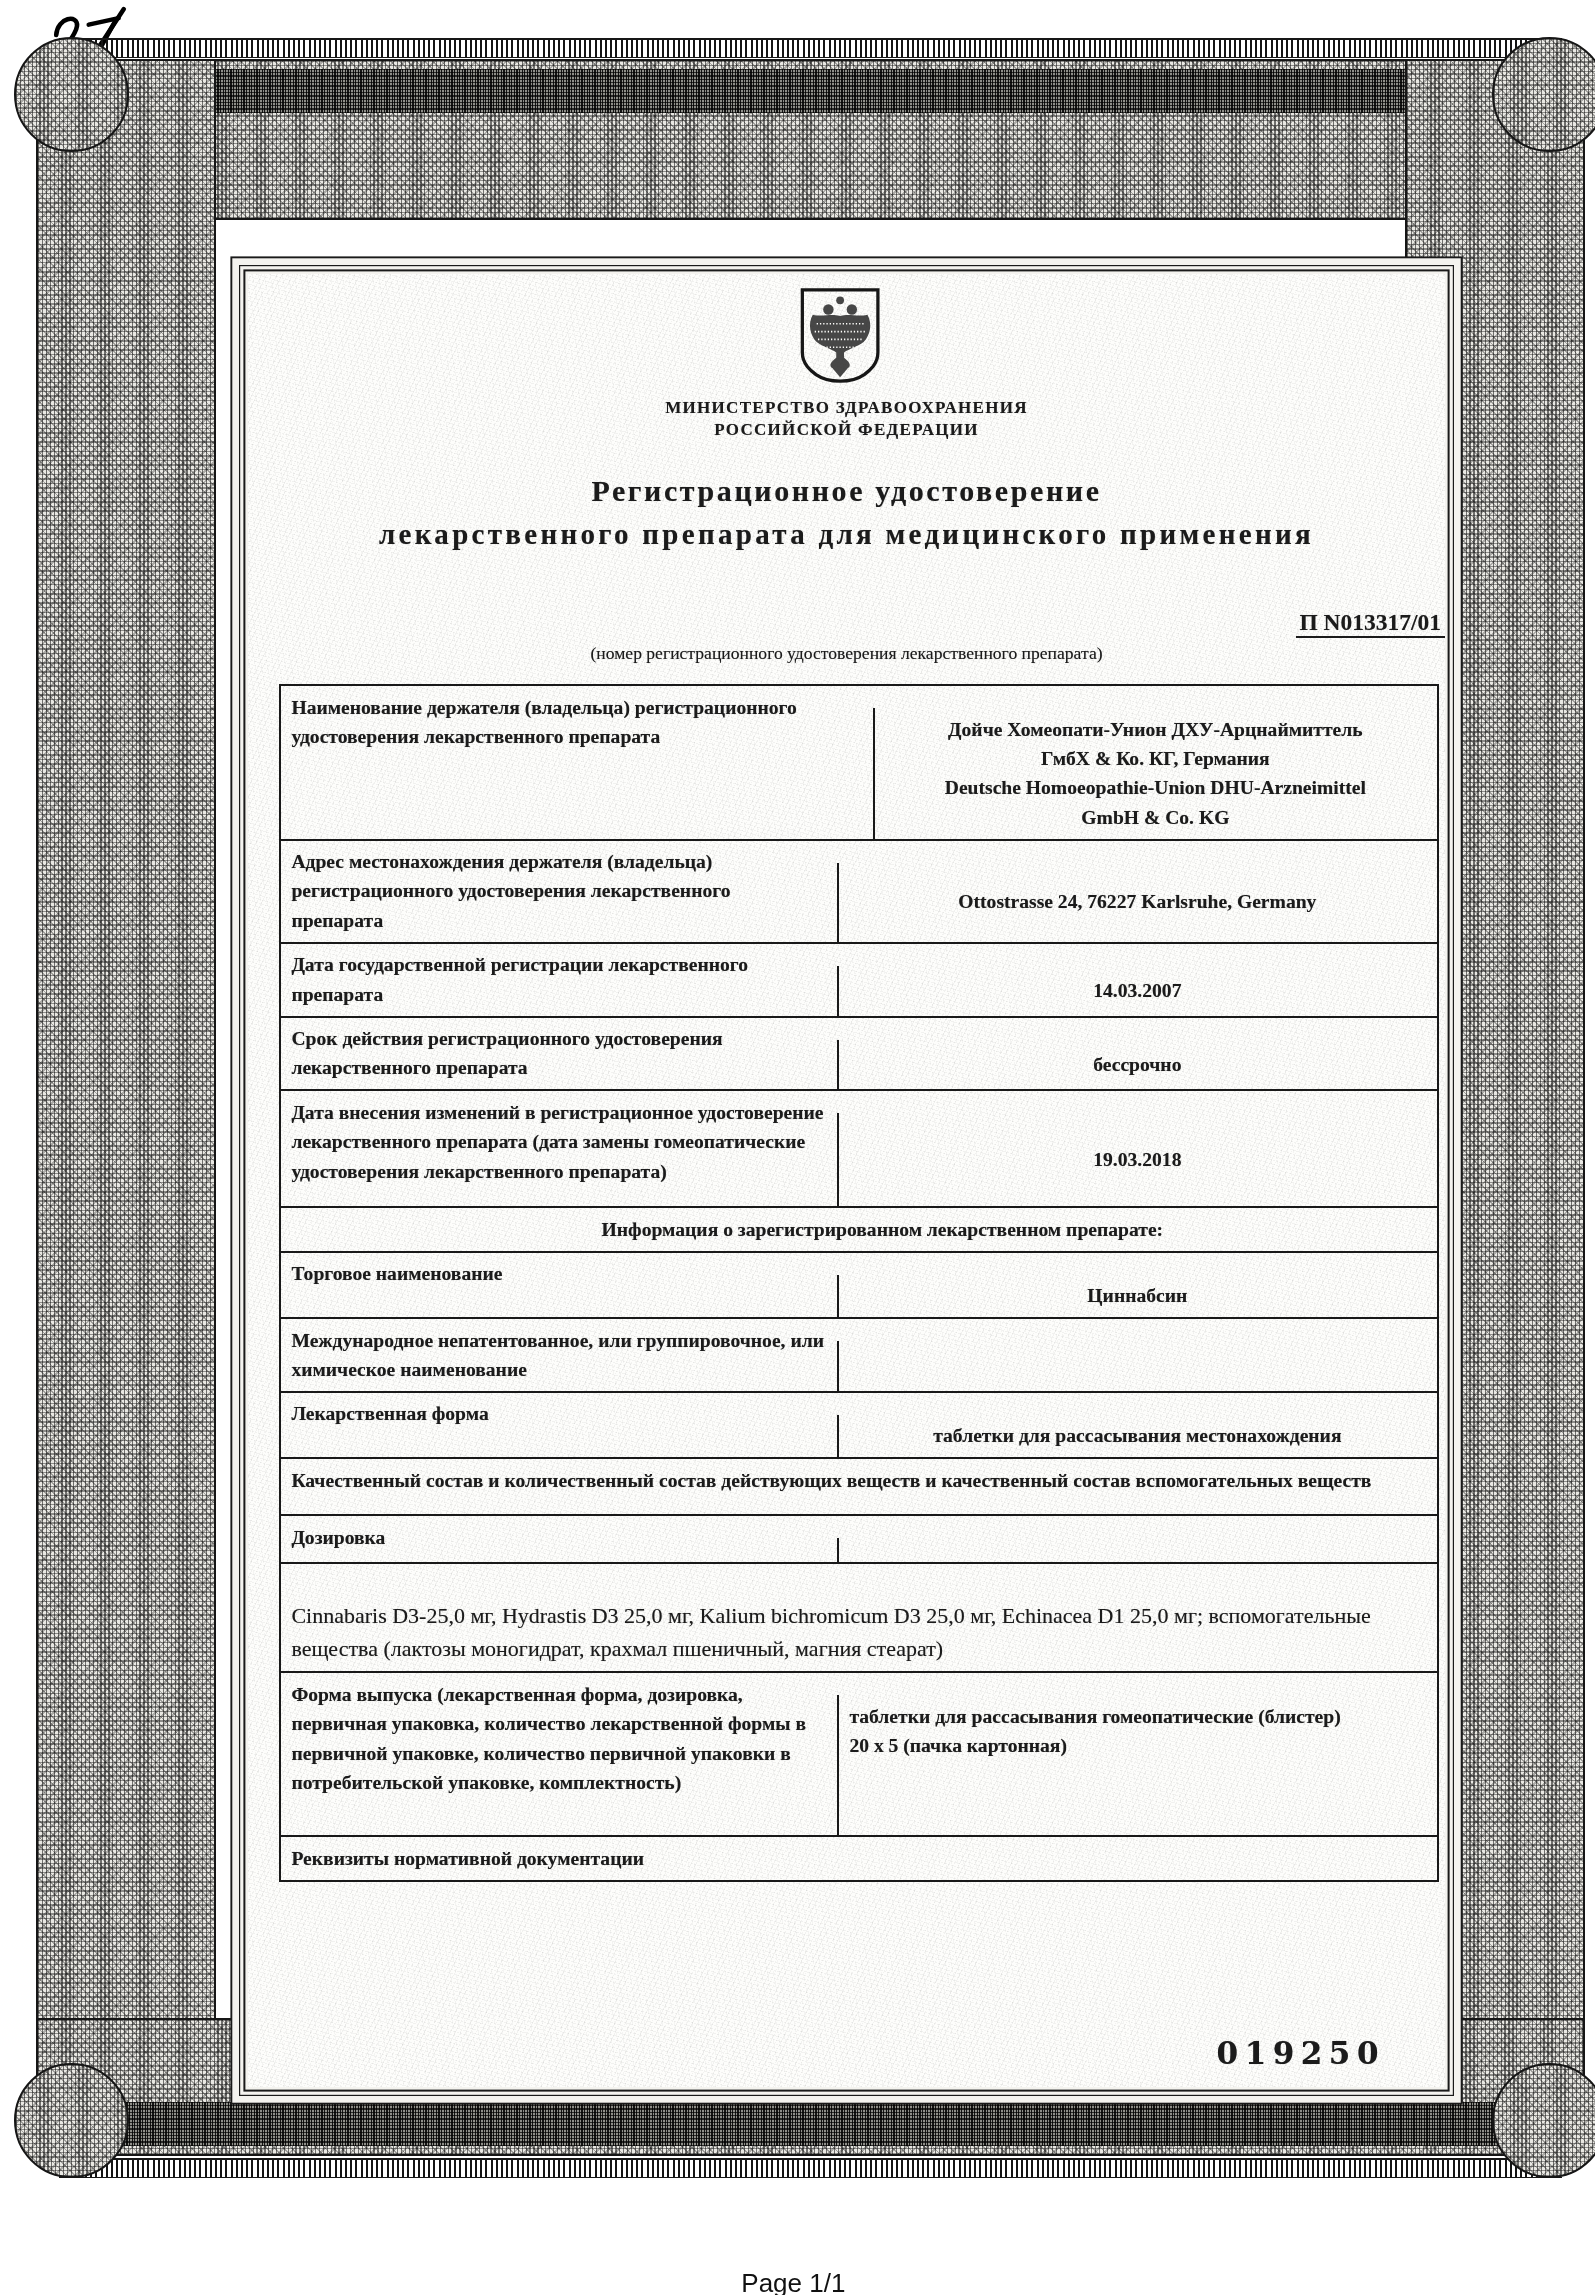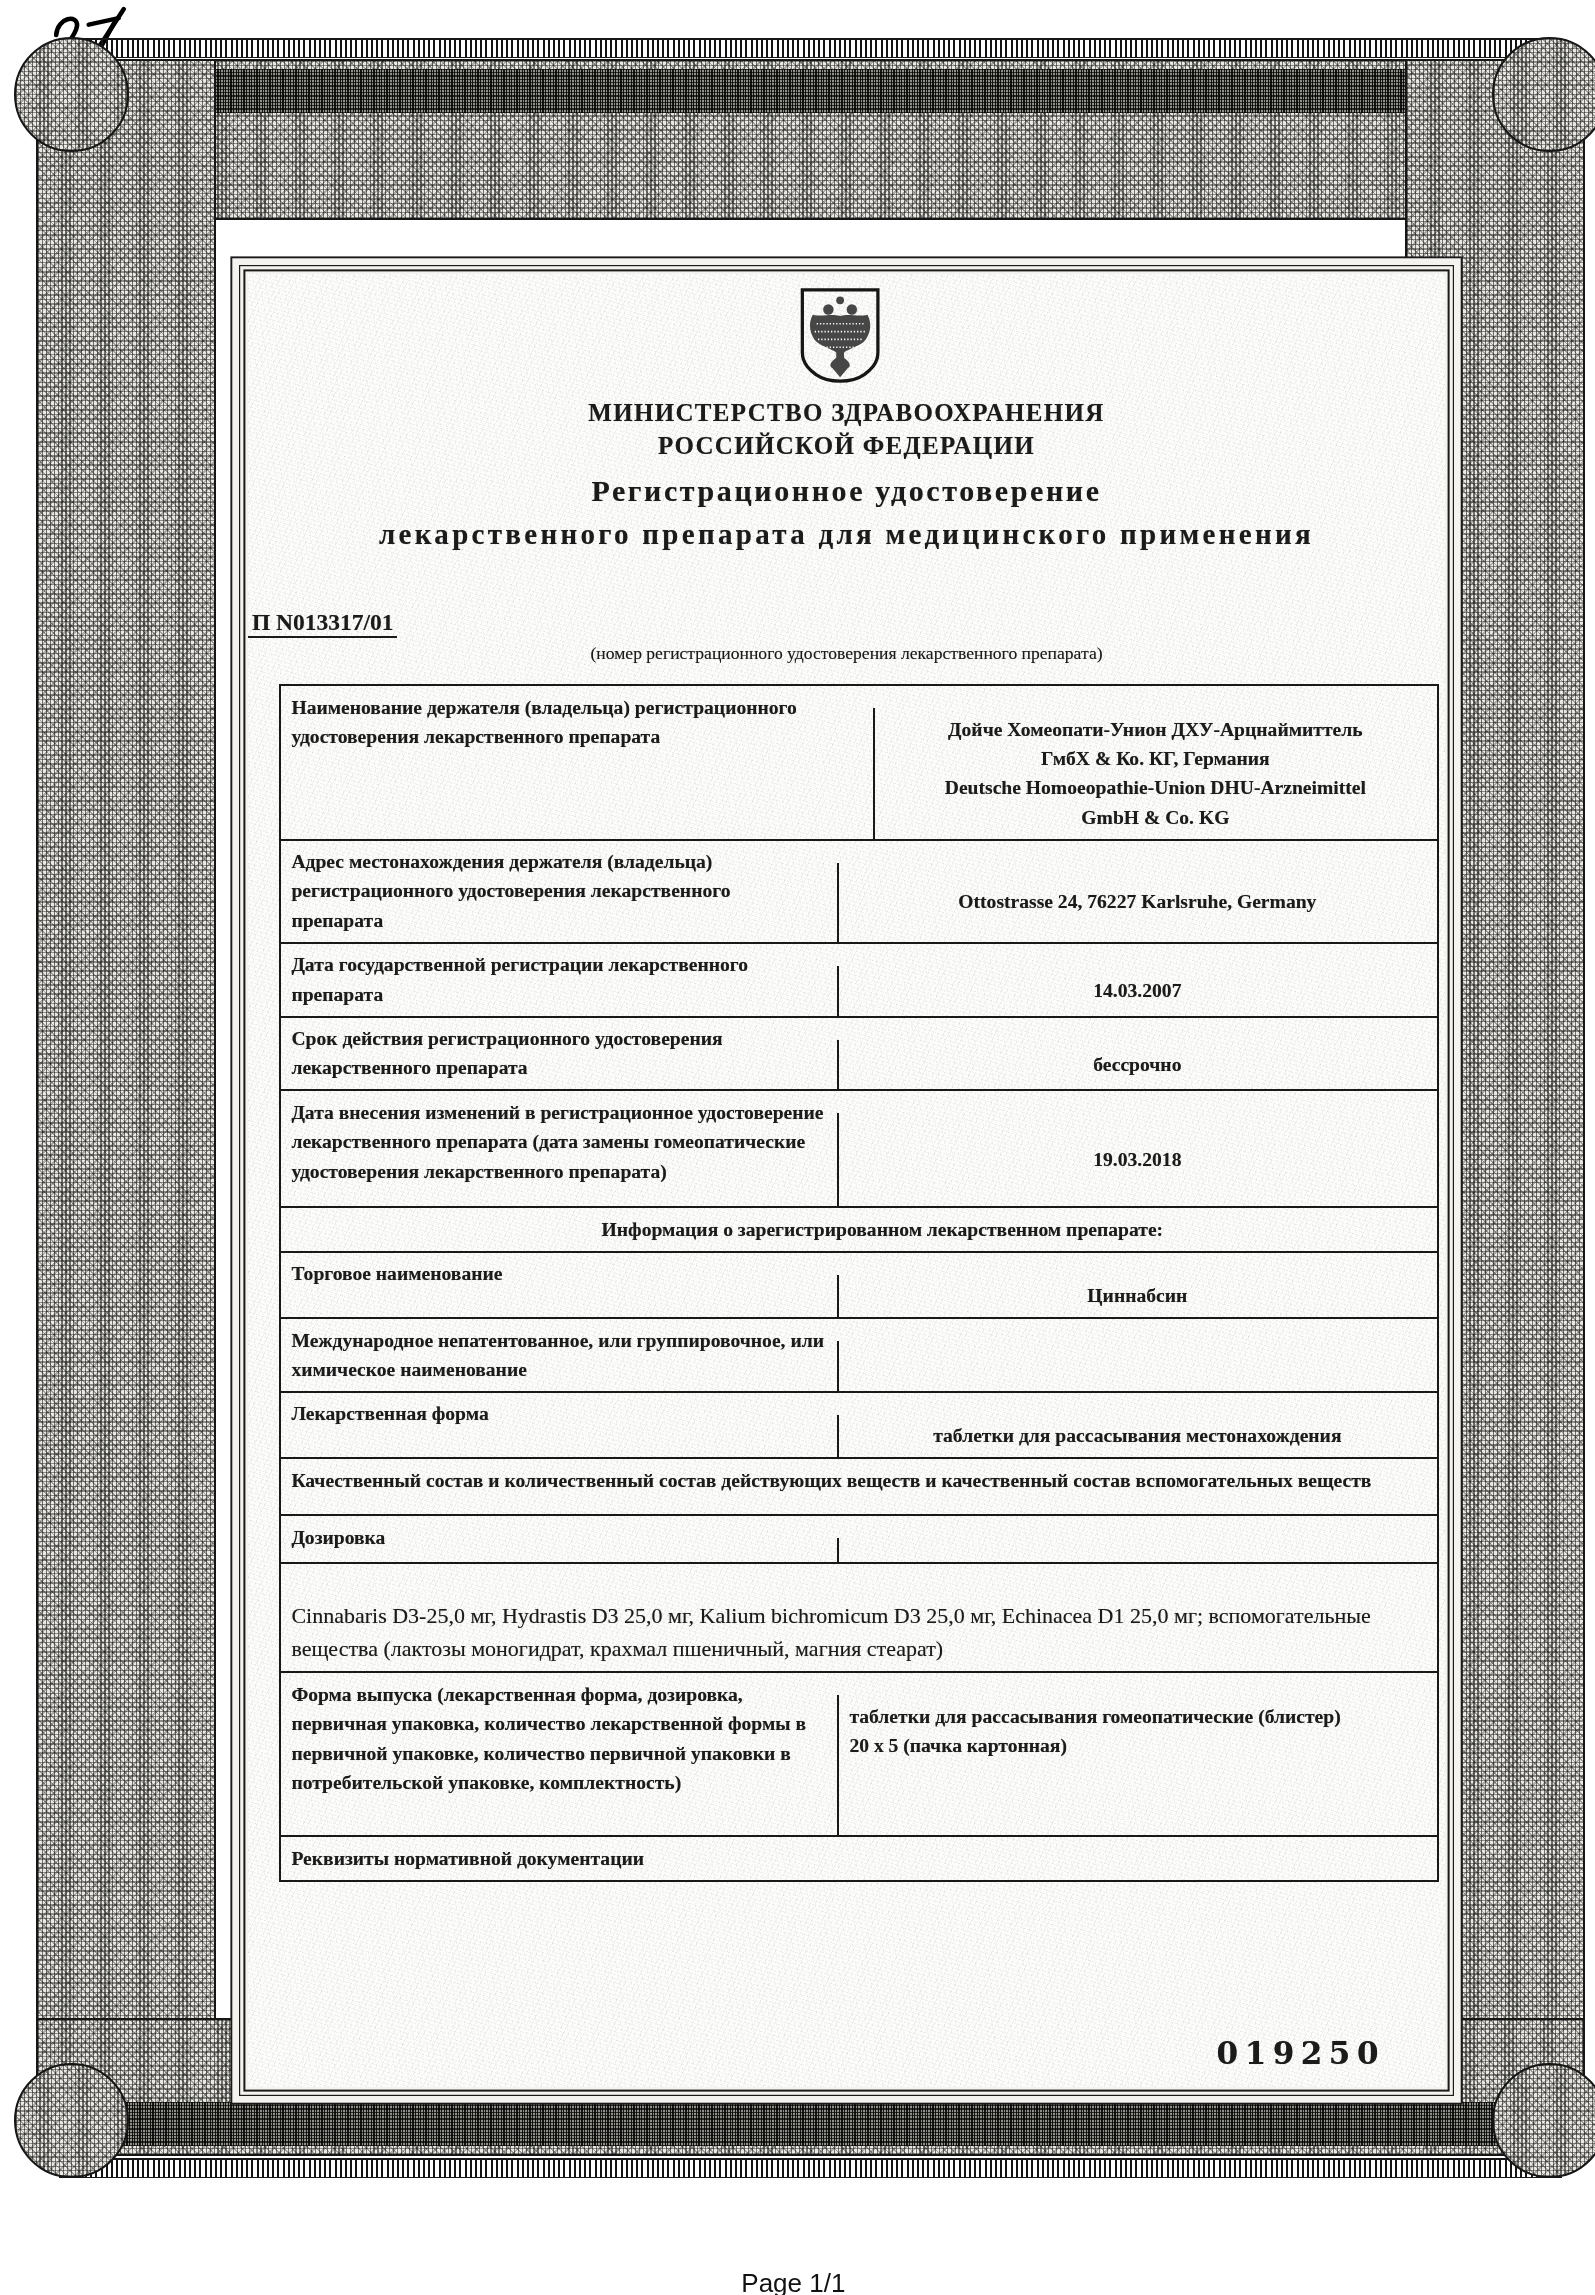--- a/index.html
+++ b/index.html
@@ -47,25 +47,25 @@
       repeating-linear-gradient(-63deg, rgba(20,20,20,.05) 0 0.7px, transparent 0.7px 4.6px),
       repeating-linear-gradient(80deg, rgba(20,20,20,.04) 0 0.7px, transparent 0.7px 5.9px);
     box-shadow:
       0 0 0 2.6px #f4f3ef, 0 0 0 4.6px #1a1a1a,
       0 0 0 7.8px #f4f3ef, 0 0 0 9px #1a1a1a,
       0 0 0 15.7px #f4f3ef, 0 0 0 17.6px #1a1a1a;
   }
 
   .emblem{position:absolute;left:50%;top:11.7px;transform:translateX(-58%);}
   .ministry{position:absolute;top:123px;left:0;width:100%;text-align:center;
-    font-size:25px;font-weight:600;letter-spacing:1.3px;line-height:1.3;}
+    font-size:17px;font-weight:600;letter-spacing:1.3px;line-height:1.3;}
   .doc-title{position:absolute;top:200px;left:0;width:100%;text-align:center;font-weight:700;}
   .doc-title .t1{font-size:30px;letter-spacing:2.6px;}
   .doc-title .t2{font-size:29px;letter-spacing:3.3px;margin-top:10.4px;}
-  .reg-num{position:absolute;top:335px;left:0;width:100%;text-align:left;
+  .reg-num{position:absolute;top:335px;left:0;width:100%;text-align:right;
     font-size:23.5px;font-weight:700;}
   .reg-num span{border-bottom:2px solid #1b1b1b;padding:0 3.9px 1.3px;}
   .reg-cap{position:absolute;top:369px;left:0;width:100%;text-align:center;font-size:17.6px;}
 
   
   .doc-table{position:absolute;top:410px;left:31px;width:1156px;border:2.6px solid #191919;}
   .trow{display:grid;grid-template-columns:556px 1fr;border-top:2.6px solid #191919;}
   .trow.first{border-top:none;gap:36px;}
   .trow.full{display:block;}
   .cell{padding:6.5px 11.7px 6.5px 10.4px;font-size:19.6px;line-height:1.5;}

